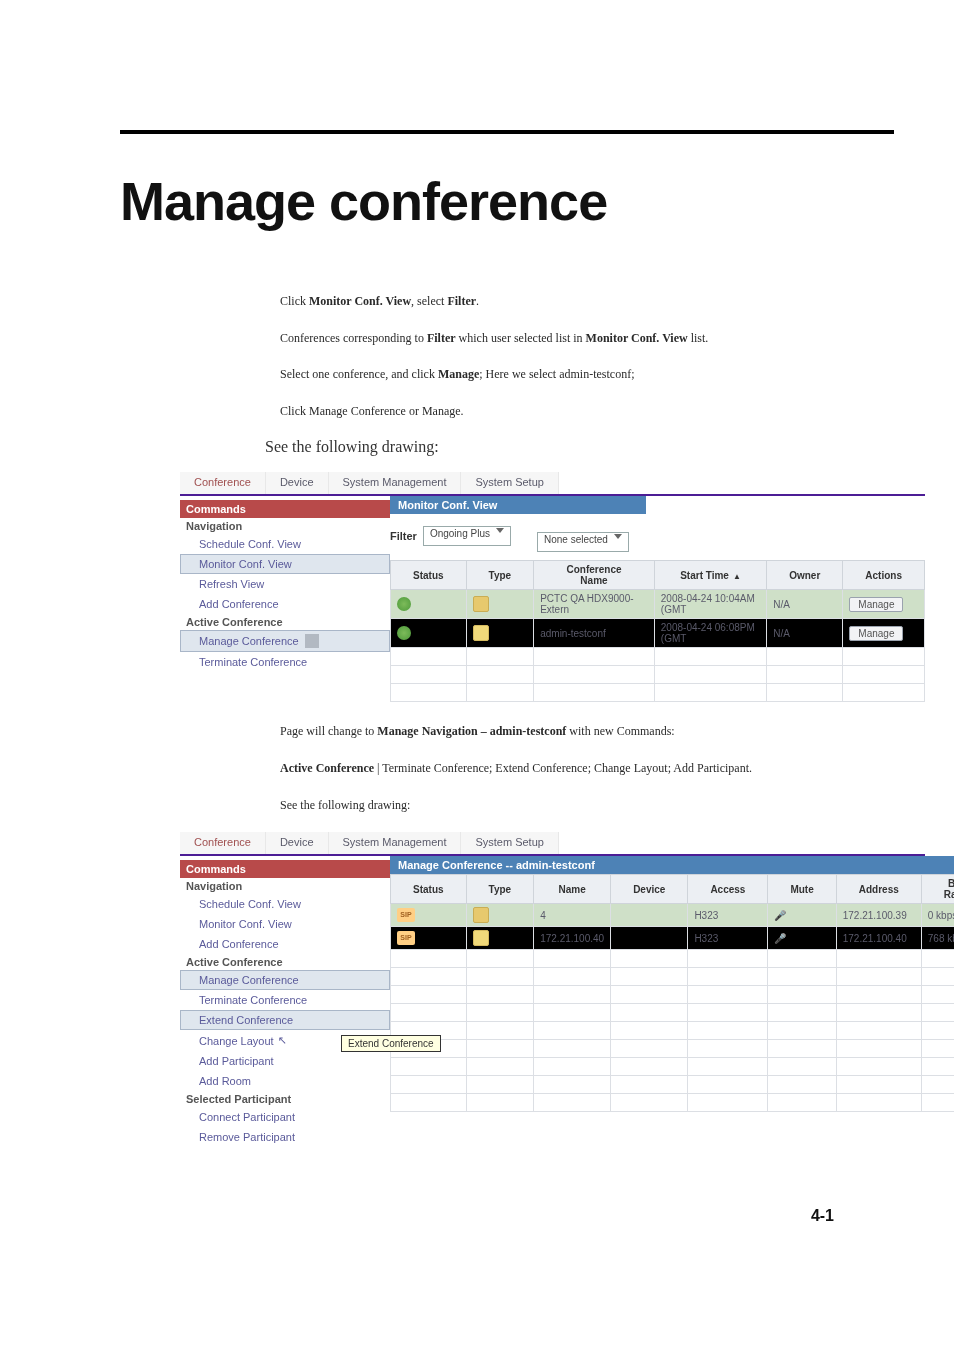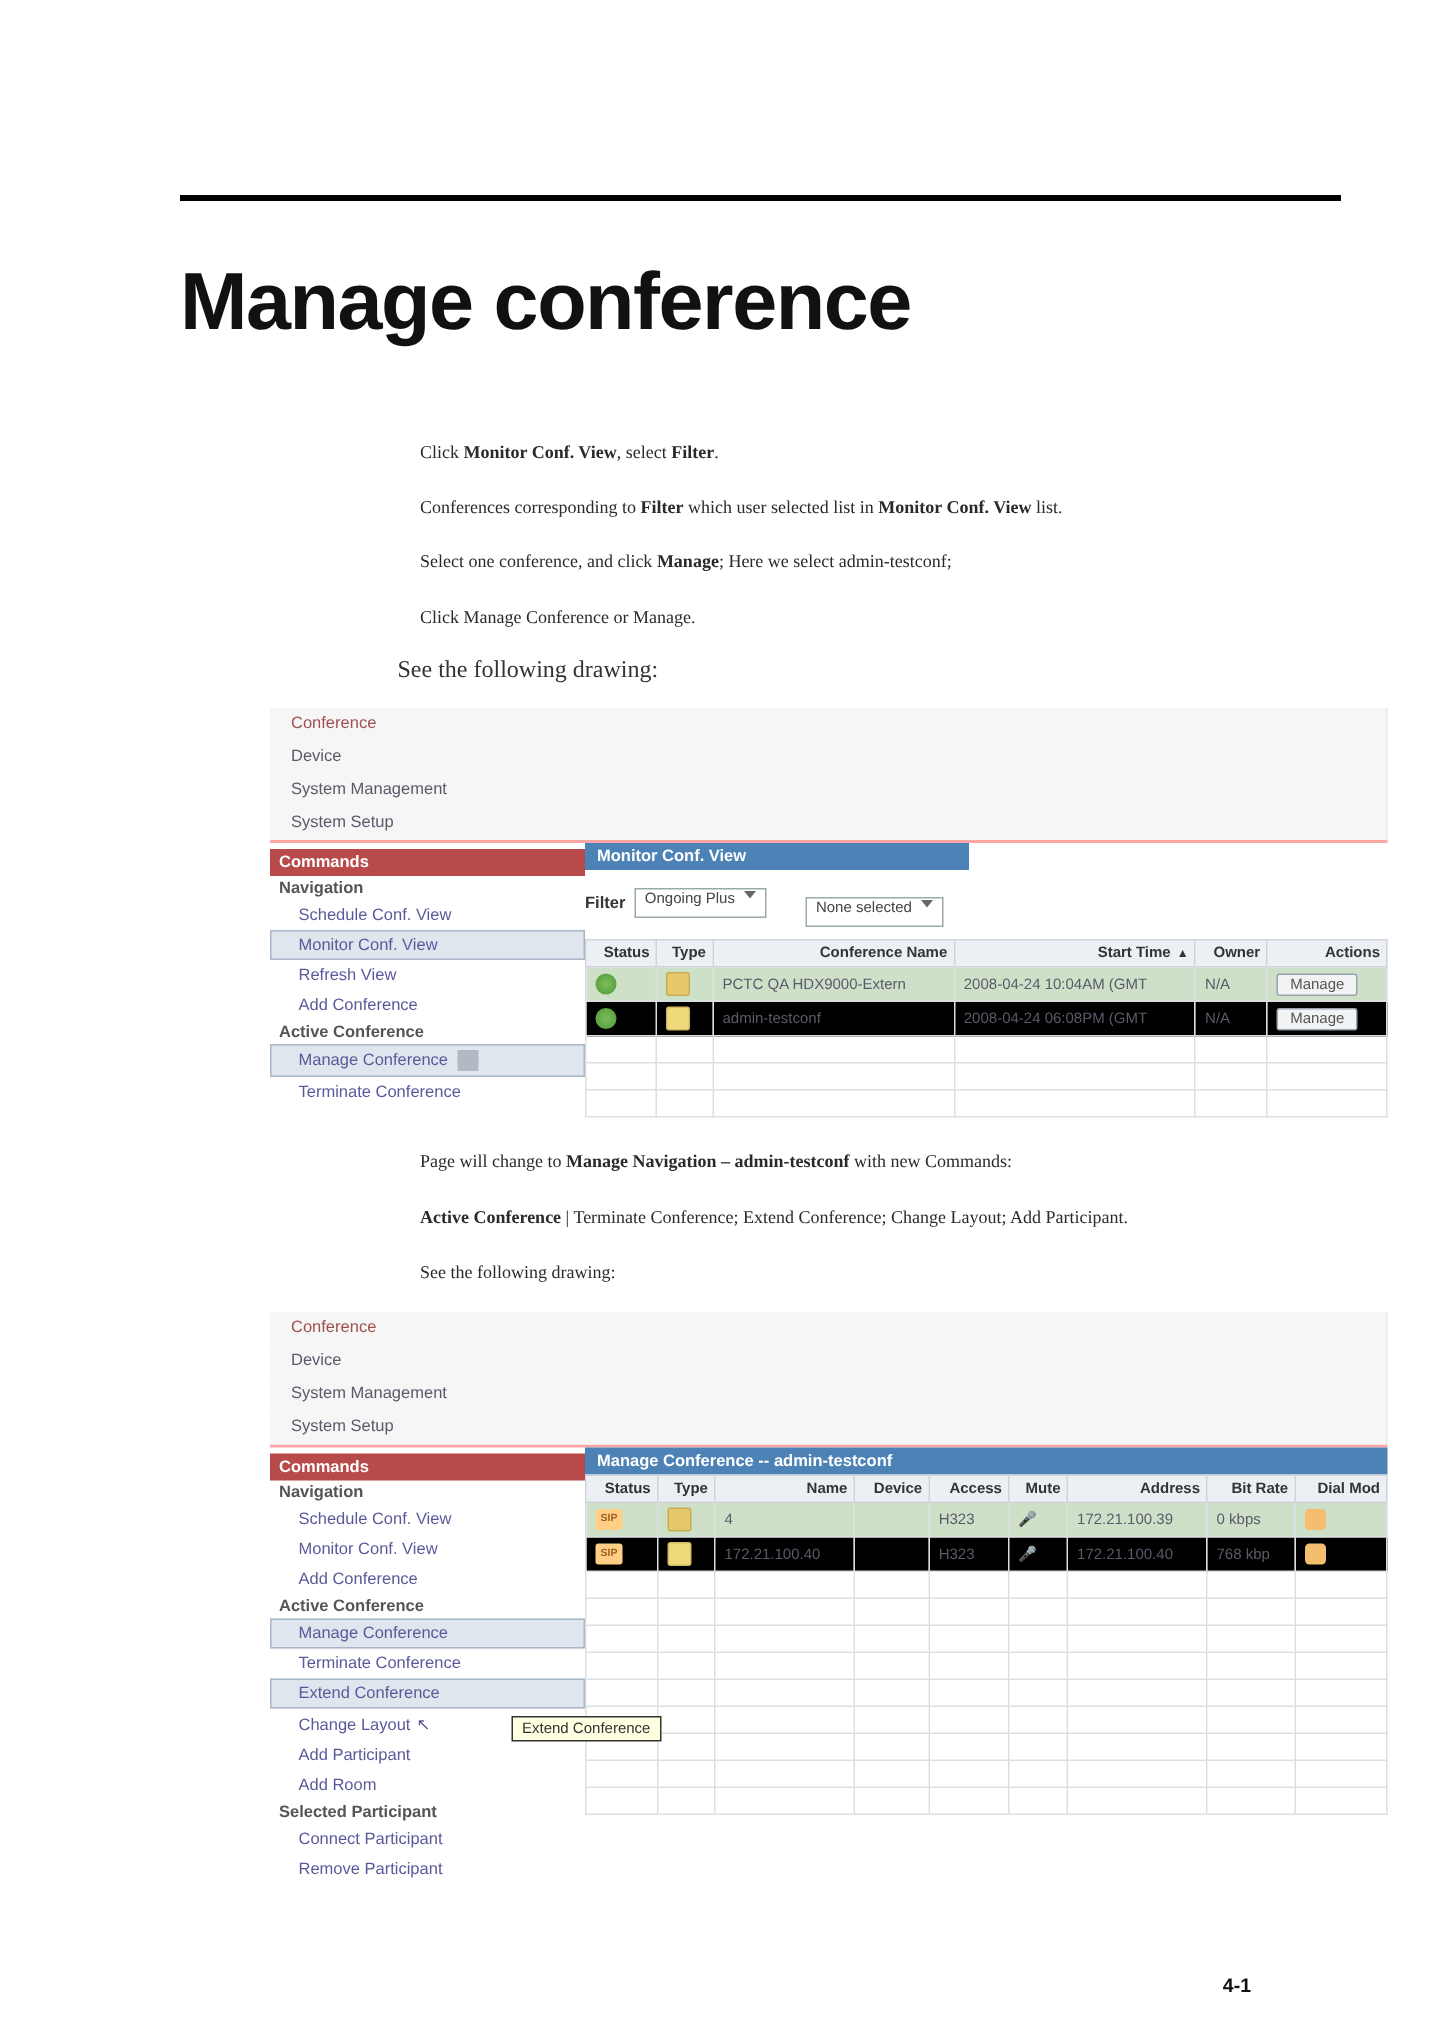--- a/index.html
+++ b/index.html
@@ -50,22 +50,21 @@
   .shot {
     margin: 10px 0 20px 120px;
     font-family: Arial, Helvetica, sans-serif;
     font-size: 11px;
     color: #333;
     background:#fff;
     width: 745px;
   }
   .tabstrip {
     display:flex;
-    border-bottom: 2px solid #fca5a5;
-    flex-direction: column;
+    border-bottom: 2px solid #4c1d95;
   }
   .tabstrip .tab {
     padding: 4px 14px 6px 14px;
     color:#5a5a6a;
     border-right: 1px solid #e8e8e8;
     background:#f6f6f6;
   }
   .tabstrip .tab.red { color:#a05050; }
   .bluebar {
     background:#4d82b6;
@@ -131,24 +130,24 @@
     width:0;height:0;border-left:4px solid transparent;border-right:4px solid transparent;border-top:5px solid #666;
   }
   table.conf {
     border-collapse: collapse;
     width: 100%;
     font-size: 10px;
   }
   table.conf th {
     background:#eceff3;
     border:1px solid #cfd4da;
-    padding: 3px 4px;
+    padding: 3px 22px;
     font-weight: bold;
     color:#333;
-    text-align: right;
+    text-align: center;
   }
   table.conf td {
     border:1px solid #dcdfe4;
     padding: 3px 6px;
     color:#5a5a6a;
   }
   .row-green td { background:#cfe0c8; }
   .row-teal  td { background:#000000; }
   .chip {
     display:inline-block; width:14px;height:14px;
@@ -193,21 +192,21 @@
     color:#333;
     white-space:nowrap;
   }
   .mic { color:#8a8a8a; font-size:10px;}
 
   
   .footer {
     text-align: right;
     font-family: Arial, Helvetica, sans-serif;
     font-weight:bold;
-    font-size: 13px;
+    font-size: 16px;
     color:#111;
     padding: 40px 60px 0 0;
   }
 </style>
 </head>
 <body>
 
 <div class="page">
 
   <div class="topline"></div>

